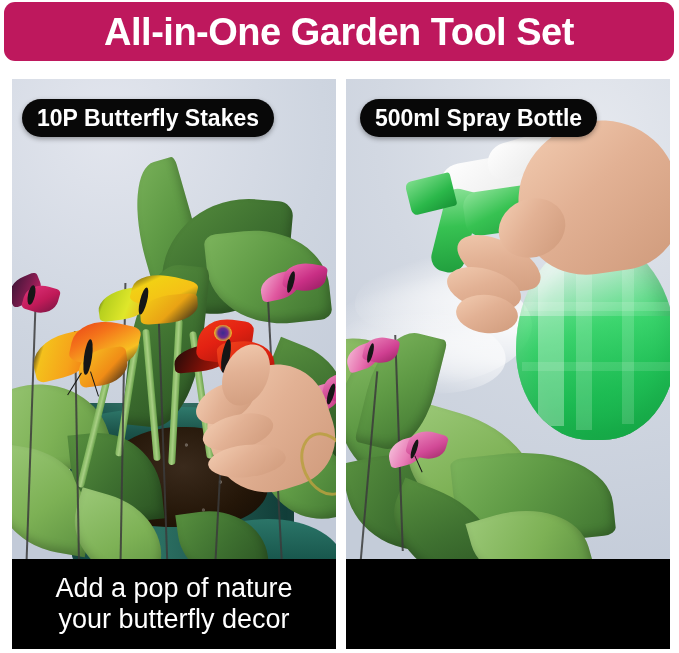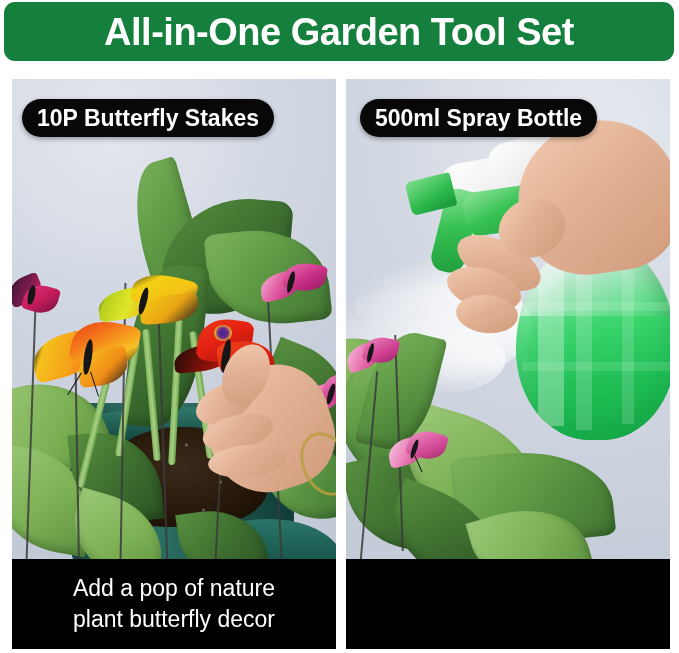--- a/index.html
+++ b/index.html
@@ -15,21 +15,21 @@
     position: relative;
   }
 
   
   #banner {
     position: absolute;
     left: 4px;
     top: 2px;
     width: 670px;
     height: 59px;
-    background: #15803d;
+    background: #be185d;
     border-radius: 11px;
     display: flex;
     align-items: center;
     justify-content: center;
     overflow: hidden;
   }
   #banner-title {
     color: #ffffff;
     font-weight: bold;
     font-size: 38px;
@@ -106,21 +106,21 @@
     height: 90px;
     background: #000000;
     display: flex;
     flex-direction: column;
     align-items: center;
     justify-content: center;
     z-index: 50;
   }
   .caption div {
     color: #ffffff;
-    font-size: 23px;
+    font-size: 27px;
     line-height: 31px;
     text-align: center;
     white-space: nowrap;
   }
 
   
   .pot {
     position: absolute;
     left: 58px;
     bottom: -14px;
@@ -350,21 +350,21 @@
     <div class="hand" style="left:212px;top:264px;width:44px;height:64px;transform:rotate(24deg);border-radius:50%;"></div>
     <div style="position:absolute;left:290px;top:352px;width:42px;height:60px;border:3px solid #b8a040;border-radius:50%;transform:rotate(-24deg);opacity:.85;"></div>
   </div>
 
   <div class="label-pill" id="pill-left">
     <span>10P Butterfly Stakes</span>
   </div>
 
   <div class="caption">
     <div>Add a pop of nature</div>
-    <div>plant butterfly decor</div>
+    <div>your butterfly decor</div>
   </div>
 </div>
 
 <div class="panel" id="panel-right">
 
   <div class="photo">
     <div class="backdrop-r"></div>
 
     <div class="mist" style="left:-14px;top:196px;width:200px;height:110px;transform:rotate(-4deg);"></div>
     <div class="mist" style="left:8px;top:178px;width:150px;height:74px;opacity:.8;transform:rotate(-10deg);"></div>

